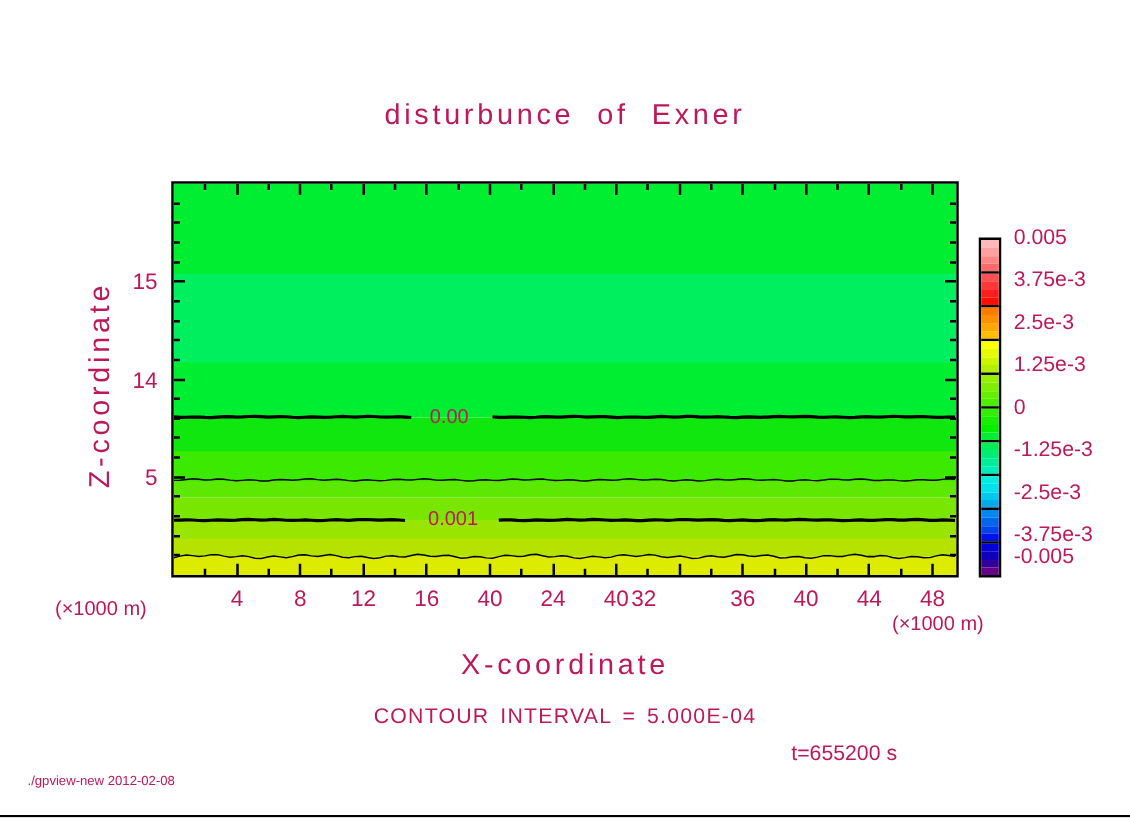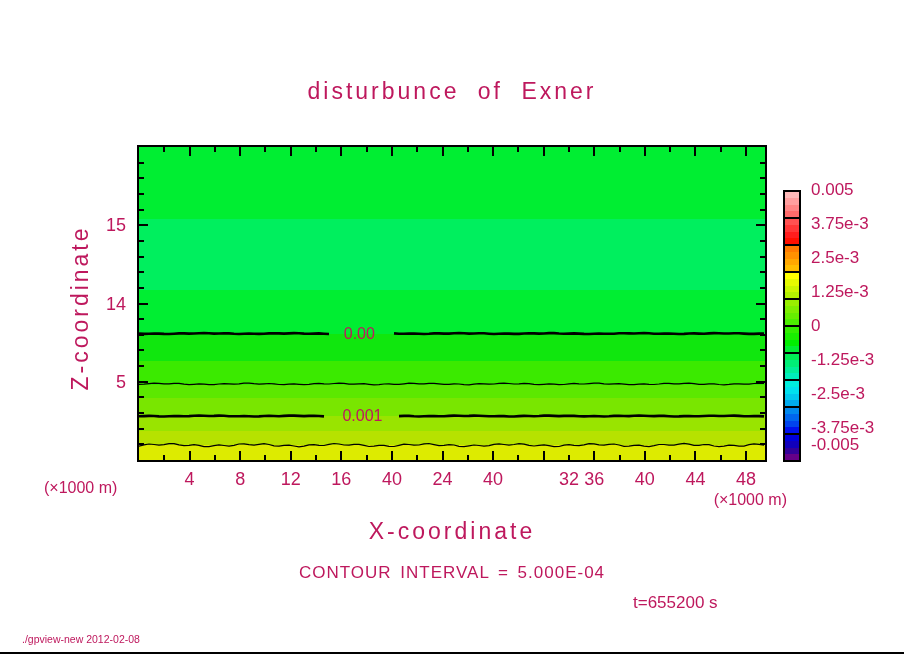--- a/index.html
+++ b/index.html
@@ -24,21 +24,21 @@
   .cint{position:absolute;left:0;width:904px;text-align:center;top:563px;
         font-size:17px;letter-spacing:1px;word-spacing:3px}
   .time{position:absolute;left:633px;top:593px;font-size:17px}
   .cbar{position:absolute;left:783px;top:190px;width:18px;height:272px;
         border:2px solid #000;box-sizing:border-box;display:flex;flex-direction:column}
   .cseg{flex:1;display:flex;flex-direction:column}
   .cseg + .cseg{border-top:2px solid #000}
   .cstrip{flex:1}
   .cbl{position:absolute;left:811px;font-size:17px;white-space:nowrap;line-height:18px}
   .clabel{position:absolute;transform:translateX(-50%);font-size:16px;line-height:17px}
-  .f-left{position:absolute;left:22px;top:633px;font-size:10.5px}
+  .f-left{position:absolute;left:22px;top:619px;font-size:10.5px}
   .f-right{position:absolute;right:47px;top:641px;font-size:10px}
   .bottom-line{position:absolute;left:0;bottom:0;width:100%;height:2px;background:#000}
 </style>
 </head>
 <body>
 
 <div class="canvas">
   <div class="title">disturbunce of Exner</div>
 
   <div class="ylab">Z-coordinate</div>
@@ -224,21 +224,21 @@
   <div class="bottom-line"></div>
 <div class="clabel" style="left: 359.352px; top: 324.548px;">0.00</div>
     <div class="clabel" style="left: 362.482px; top: 407.024px;">0.001</div>
     <div class="xtl" style="left: 189.586px;">4</div>
     <div class="xtl" style="left: 240.172px;">8</div>
     <div class="xtl" style="left: 290.758px;">12</div>
     <div class="xtl" style="left: 341.343px;">16</div>
     <div class="xtl" style="left: 391.929px;">40</div>
     <div class="xtl" style="left: 442.515px;">24</div>
     <div class="xtl" style="left: 493.101px;">40</div>
-    <div class="xtl" style="left: 569px;">32</div>
+    <div class="xtl" style="left: 515px;">32</div>
     <div class="xtl" style="left: 594.273px;">36</div>
     <div class="xtl" style="left: 644.859px;">40</div>
     <div class="xtl" style="left: 695.444px;">44</div>
     <div class="xtl" style="left: 746.03px;">48</div>
     <div class="ytl" style="top: 371.75px;">5</div>
     <div class="ytl" style="top: 293.5px;">14</div>
     <div class="ytl" style="top: 215.25px;">15</div>
     <div class="cbl" style="top: 181px;">0.005</div>
     <div class="cbl" style="top: 215px;">3.75e-3</div>
     <div class="cbl" style="top: 249px;">2.5e-3</div>

